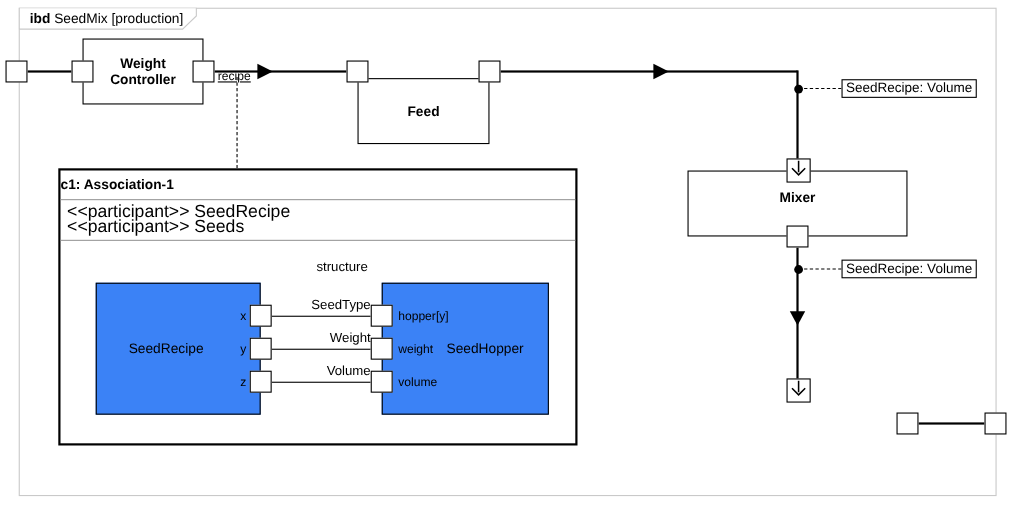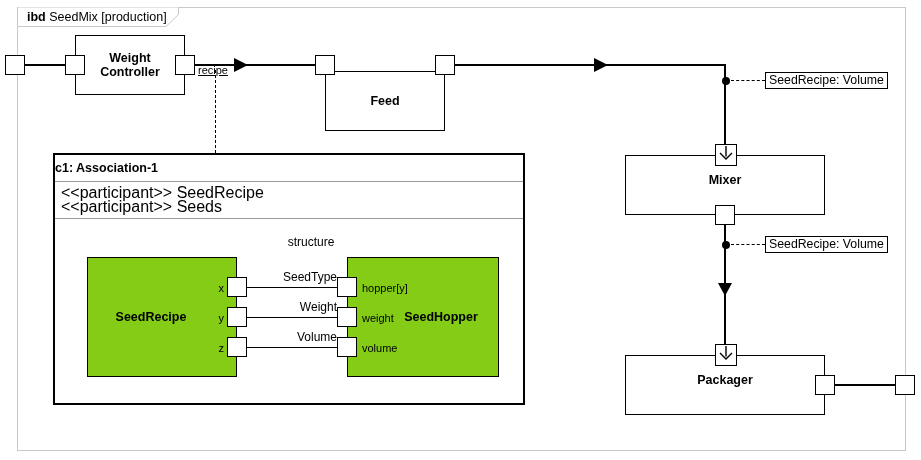--- a/index.html
+++ b/index.html
@@ -47,23 +47,23 @@
   .assoc{border:2px solid #000;background:#fff;box-sizing:border-box;}
   .assoc-title{
     position:absolute;left:0;right:0;top:0;height:26px;line-height:26px;
     text-align:left;font-weight:bold;font-size:12.5px;border-bottom:1px solid #999;
   }
   .assoc-participants{
     position:absolute;left:0;right:0;top:27px;height:37px;border-bottom:1px solid #999;
     padding:4px 0 0 6px;box-sizing:border-box;font-size:16px;line-height:14px;
   }
   .inner-block{
-    border:1.5px solid #000;background:#84cc16;box-sizing:border-box;
+    border:1.5px solid #000;background:#3b82f6;box-sizing:border-box;
     display:flex;align-items:center;justify-content:center;
-    font-weight:bold;font-size:12.5px;
+    font-weight:normal;font-size:12.5px;
   }
   .conn-label{text-align:right;font-size:12px;line-height:13px;}
 </style>
 </head>
 <body>
 
 <div class="canvas">
 
   <div class="abs frame" style="left:17px;top:7px;width:887px;height:442px;"></div>
   <svg class="abs" style="left:17px;top:7px;" width="164" height="21">
@@ -114,23 +114,20 @@
 
   <div class="abs vline" style="left:724.25px;top:225px;height:120px;"></div>
 
   <div class="abs dot" style="left:721.5px;top:241px;"></div>
   <div class="abs dashh" style="left:731px;top:244px;width:34px;"></div>
   <div class="abs callout" style="left:765px;top:236px;">
     <span>SeedRecipe: Volume</span>
   </div>
   <div class="abs arrow-down" style="left:718px;top:283px;"></div>
 
-  <div class="abs block" style="left:625px;top:355px;width:200px;height:60px;padding-bottom:10px;">
-    <span>Packager</span>
-  </div>
   <div class="abs flowport" style="left:715px;top:344px;">
     <svg width="18" height="18" viewBox="0 0 18 18">
       <path d="M9 0 V10.5 M3 7 L9 13 L15 7" fill="none" stroke="#000" stroke-width="1.4"></path>
     </svg>
   </div>
   <div class="abs port" style="left:815px;top:375px;"></div>
   <div class="abs hline" style="left:835px;top:384.25px;width:60px;"></div>
   <div class="abs port" style="left:895px;top:375px;"></div>
 
   <div class="abs dashv" style="left:214.5px;top:70px;height:83px;"></div>

